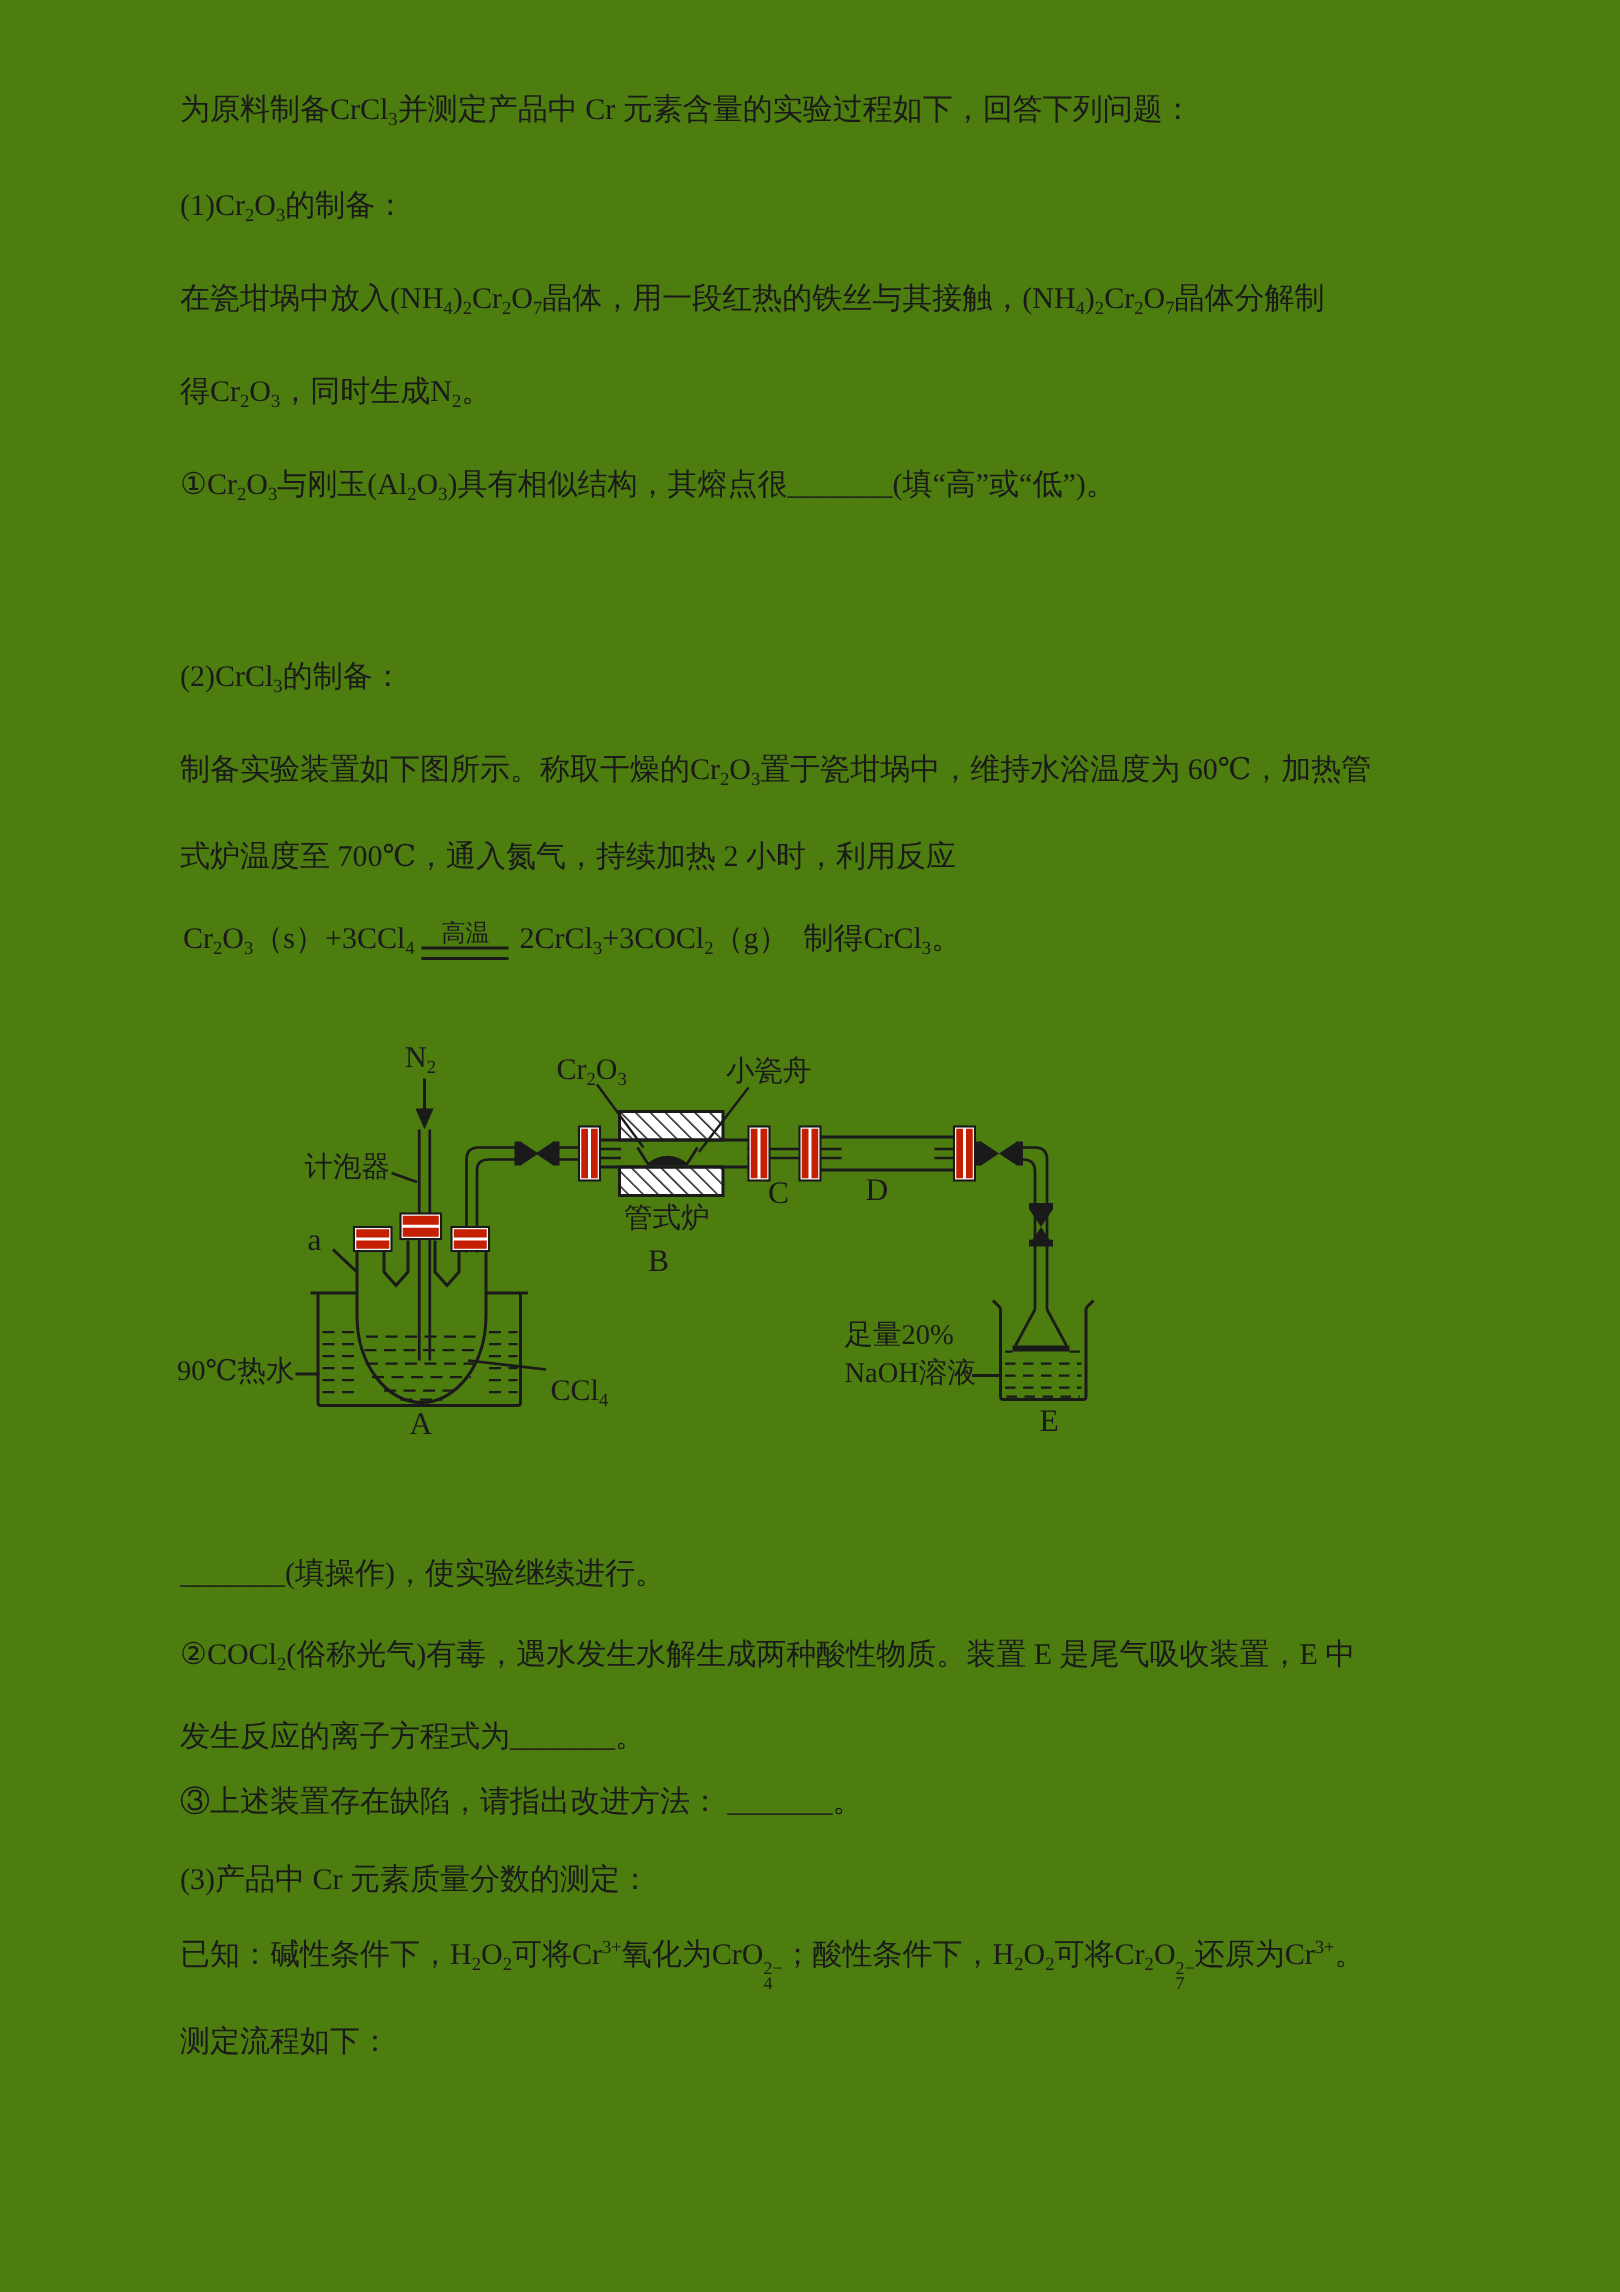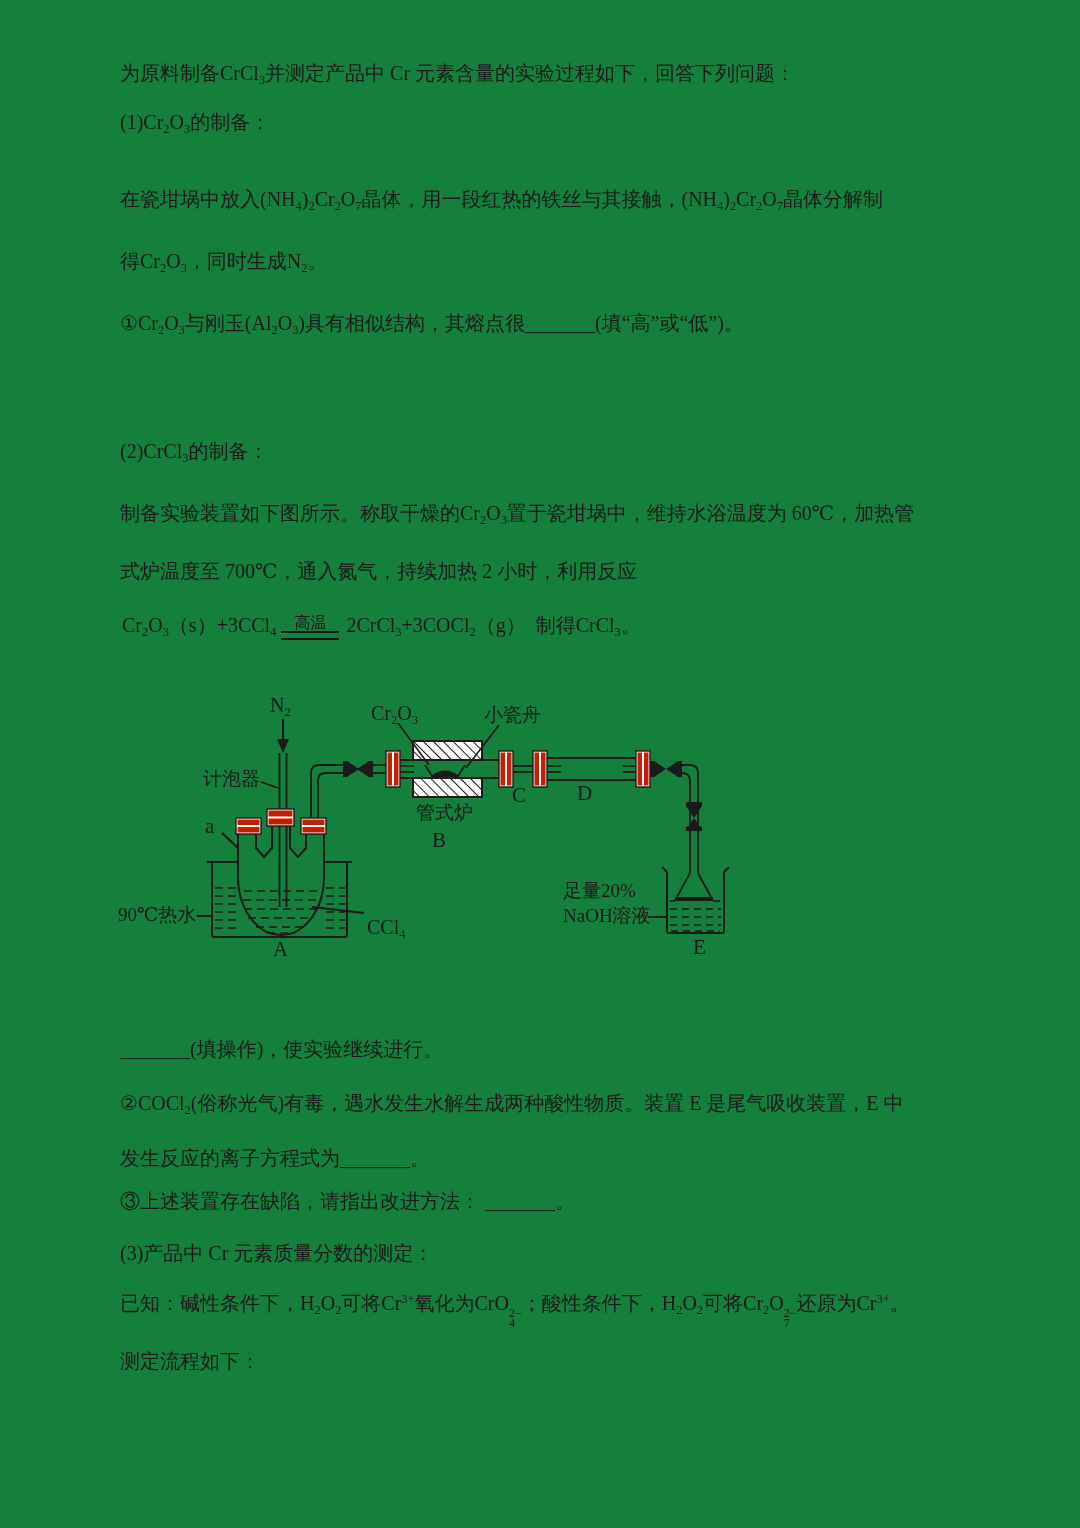--- a/index.html
+++ b/index.html
@@ -1,16 +1,16 @@
 <!DOCTYPE html>
 <html><head>
 <meta charset="utf-8">
 <style>
   html,body{margin:0;padding:0;background:#e8e8e8;}
-  .page{position:relative;width:1080px;height:1528px;background:#15803d;overflow:hidden;
+  .page{position:relative;width:1080px;height:1528px;background:#4d7c0f;overflow:hidden;
         font-family:"Liberation Serif","DejaVu Serif",serif;color:#1a1a1a;}
   .tline{position:absolute;left:120px;margin:0;font-size:20px;line-height:1.35;white-space:nowrap;}
   sub{font-size:0.62em;vertical-align:-0.35em;line-height:0;}
   sup{font-size:0.62em;vertical-align:0.55em;line-height:0;}
   .ss{display:inline-flex;flex-direction:column;align-items:flex-start;font-size:0.6em;
       line-height:0.85;vertical-align:-0.55em;}
   .ss i{font-style:normal;} .ss b{font-weight:normal;}
   .equation{position:absolute;left:122px;top:612px;font-size:20px;white-space:nowrap;}
   .cond{display:inline-flex;flex-direction:column;align-items:center;vertical-align:middle;
         margin:0 7px 0 5px;}
@@ -21,21 +21,21 @@
   .diagram svg{position:absolute;left:0;top:0;}
   .dlabel{position:absolute;font-size:19px;line-height:1.05;white-space:nowrap;}
   .dletter{position:absolute;font-size:21px;line-height:1;white-space:nowrap;}
 </style>
 </head>
 <body>
 
 <div class="page">
 
   <p class="tline" style="top:60px">为原料制备CrCl<sub>3</sub>并测定产品中 Cr 元素含量的实验过程如下，回答下列问题：</p>
-  <p class="tline" style="top:109px">(1)Cr<sub>2</sub>O<sub>3</sub>的制备：</p>
+  <p class="tline" style="top:124px">(1)Cr<sub>2</sub>O<sub>3</sub>的制备：</p>
   <p class="tline" style="top:186px">在瓷坩埚中放入(NH<sub>4</sub>)<sub>2</sub>Cr<sub>2</sub>O<sub>7</sub>晶体，用一段红热的铁丝与其接触，(NH<sub>4</sub>)<sub>2</sub>Cr<sub>2</sub>O<sub>7</sub>晶体分解制</p>
   <p class="tline" style="top:248px">得Cr<sub>2</sub>O<sub>3</sub>，同时生成N<sub>2</sub>。</p>
   <p class="tline" style="top:310px">①Cr<sub>2</sub>O<sub>3</sub>与刚玉(Al<sub>2</sub>O<sub>3</sub>)具有相似结构，其熔点很_______(填“高”或“低”)。</p>
   <p class="tline" style="top:438px">(2)CrCl<sub>3</sub>的制备：</p>
   <p class="tline" style="top:500px">制备实验装置如下图所示。称取干燥的Cr<sub>2</sub>O<sub>3</sub>置于瓷坩埚中，维持水浴温度为 60℃，加热管</p>
   <p class="tline" style="top:558px">式炉温度至 700℃，通入氮气，持续加热 2 小时，利用反应</p>
 
   <div class="equation">
     <span>Cr<sub>2</sub>O<sub>3</sub>（s）+3CCl<sub>4</sub></span><span class="cond">
         <span class="cond-text">高温</span>

